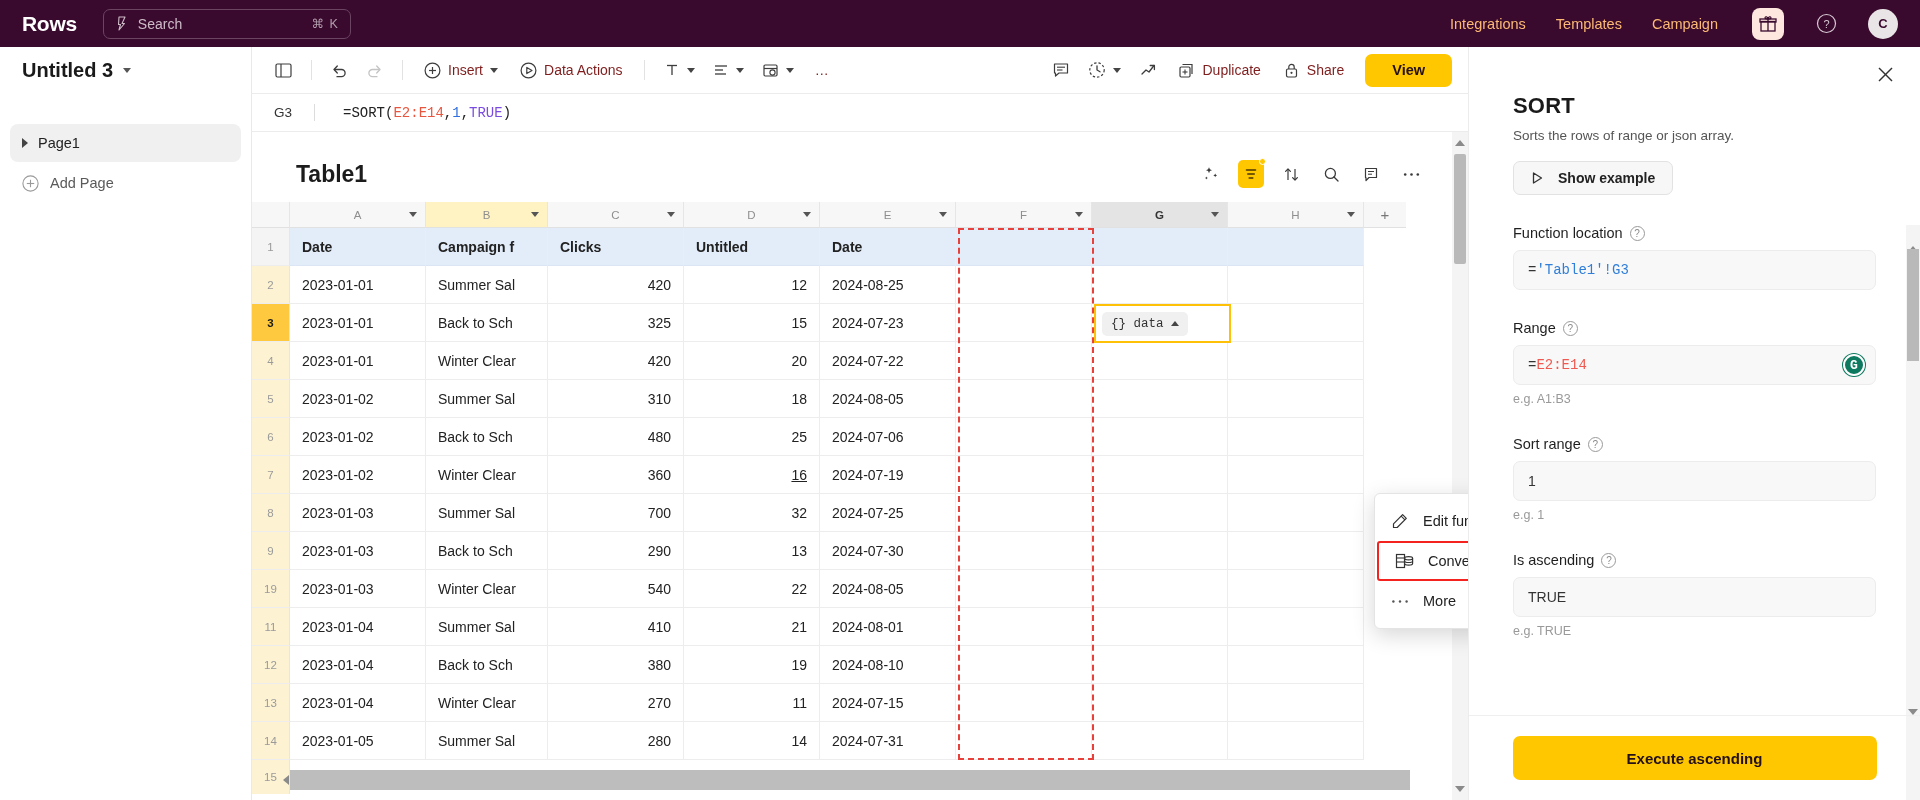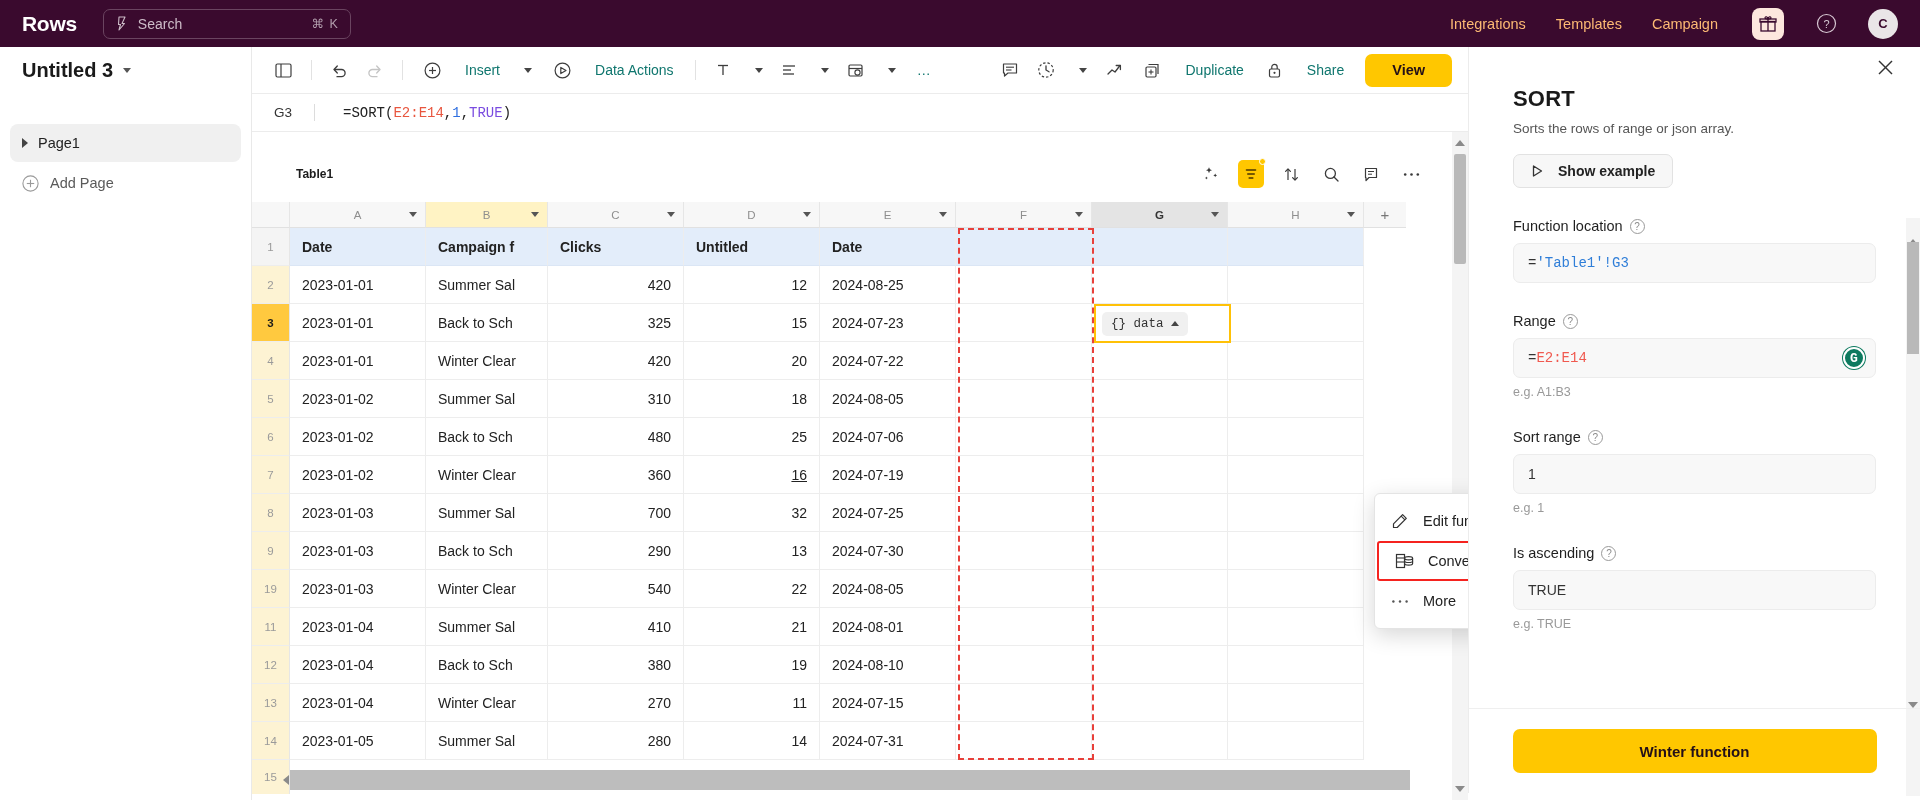--- a/index.html
+++ b/index.html
@@ -99,22 +99,22 @@
     background: #fff;
     border-bottom: 1px solid #ececec;
     display: flex; align-items: center;
     padding: 0 16px;
     gap: 4px;
   }
   .tb-btn {
     height: 31px; min-width: 31px;
     border-radius: 6px;
     display: flex; align-items: center; justify-content: flex-end;
-    gap: 24px; padding: 0 7px;
-    color: #0f766e; font-size: 14px;
+    gap: 7px; padding: 0 7px;
+    color: #7f1d1d; font-size: 14px;
   }
   .tb-btn.label { padding: 0 9px; }
   .tb-sep { width: 1px; height: 20px; background: #e2e2e2; margin: 0 8px; }
   .caret-tb { width:0;height:0;border-left:4px solid transparent;border-right:4px solid transparent;border-top:5px solid #444; }
   .view-btn {
     height: 33px; padding: 0 27px; border-radius: 7px;
     background: #FFC700; color: #241018;
     font-size: 14.5px; font-weight: 700;
     display:flex;align-items:center;justify-content:center;
     margin-left: 8px;
@@ -143,21 +143,21 @@
   .gridarea {
     position: absolute; top: 132px; left: 252px;
     width: 1216px; height: 668px;
     background: #fff;
     overflow: hidden;
   }
   .table-title-row {
     position: absolute; top: 28px; left: 44px; right: 44px;
     display: flex; align-items: center;
   }
-  .table-title { font-size: 12px; font-weight: 700; color: #1c1c1c; }
+  .table-title { font-size: 23px; font-weight: 700; color: #1c1c1c; }
   .tt-icons { margin-left: auto; display: flex; align-items: center; gap: 14px; }
   .tt-ic { width: 26px; height: 26px; display:flex;align-items:center;justify-content:center; color:#3a3a3a;}
   .tt-ic.active {
     background: #FFC700; border-radius: 5px; width: 26px; height: 28px;
     position: relative;
   }
   .tt-ic.active .dot {
     position:absolute; top:-2px; right:-2px; width:7px;height:7px;border-radius:50%;
     background:#FFC700; border:1.5px solid #fff;
   }
@@ -282,21 +282,21 @@
     background: #bdbdbd;
   }
   .hsb-left {
     position:absolute; left: 28px; bottom: 10px; width: 12px; height: 20px;
     display:flex;align-items:center;justify-content:center;
   }
   .tri-left { width:0;height:0;border-top:5px solid transparent;border-bottom:5px solid transparent;border-right:6px solid #8a8a8a;}
 
   
   .rpanel {
-    position: absolute; top: 40px; right: 0;
+    position: absolute; top: 47px; right: 0;
     width: 452px; height: 753px;
     background: #fff;
     border-left: 1px solid #ececec;
   }
   .rp-close {
     position: absolute; right: 22px; top: 14px;
     width: 26px; height: 26px; display:flex;align-items:center;justify-content:center;
     color: #333;
   }
   .rp-scroll {
@@ -921,15 +921,15 @@
     <div class="hint">e.g. TRUE</div>
   </div>
 
   <div class="rp-vsb">
     <div class="arr-up"><span class="tri-up"></span></div>
     <div class="thumb"></div>
     <div class="arr-dn"><span class="tri-dn"></span></div>
   </div>
 
   <div class="exec-wrap">
-    <div class="exec-btn">Winter function</div>
+    <div class="exec-btn">Execute ascending</div>
   </div>
 </div>
 
 </body></html>

